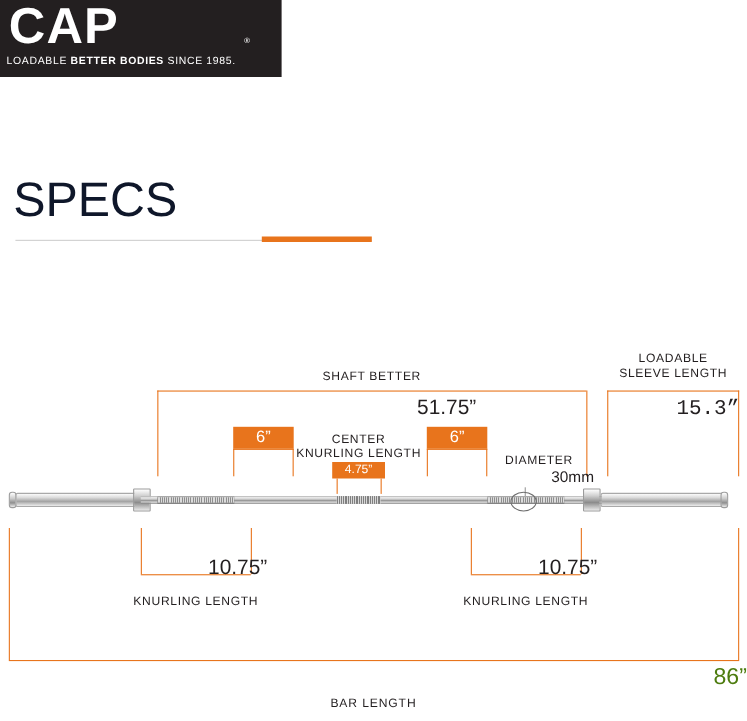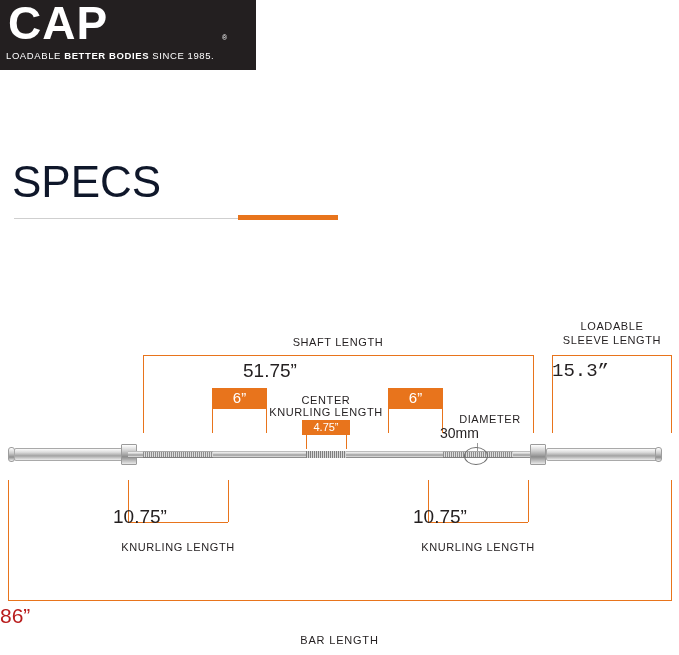--- a/index.html
+++ b/index.html
@@ -103,21 +103,21 @@
     letter-spacing: 0.6px;
     color: #231f20;
     white-space: nowrap;
     text-align: center;
   }
   .measure-value {
     position: absolute;
     font-size: 19px;
     color: #231f20;
     white-space: nowrap;
-    text-align: left;
+    text-align: right;
   }
   .orange-chip {
     position: absolute;
     background: #e8741c;
     color: #ffffff;
     font-size: 15px;
     text-align: center;
     line-height: 20px;
     height: 20px;
   }
@@ -211,23 +211,23 @@
     border-radius: 50%;
     background: transparent;
   }
 
   
   .bar-length-value {
     position: absolute;
     left: 0;
     right: 0;
     top: 604px;
-    text-align: left;
+    text-align: right;
     font-size: 21px;
-    color: #b91c1c;
+    color: #4d7c0f;
   }
   .bar-length-label {
     position: absolute;
     left: 0;
     right: 0;
     top: 634px;
     text-align: center;
     font-size: 11px;
     letter-spacing: 0.8px;
     color: #231f20;
@@ -244,21 +244,21 @@
     <div class="logo-tagline"><span>LOADABLE </span><b>BETTER BODIES</b><span> SINCE 1985.</span></div>
   </div>
 
   <div class="title-2">SPECS</div>
   <div class="title-rule"></div>
   <div class="title-rule-accent"></div>
 
   <div class="line-h" style="left:143px; top:355px; width:390px;"></div>
   <div class="line-v" style="left:143px; top:355px; height:78px;"></div>
   <div class="line-v" style="left:533px; top:355px; height:78px;"></div>
-  <div class="measure-label" style="left:243px; top:336px; width:190px;">SHAFT LENGTH</div>
+  <div class="measure-label" style="left:243px; top:336px; width:190px;">SHAFT BETTER</div>
   <div class="measure-value" style="left:243px; top:360px; width:190px;">51.75”</div>
 
   <div class="line-h" style="left:552px; top:355px; width:120px;"></div>
   <div class="line-v" style="left:552px; top:355px; height:78px;"></div>
   <div class="line-v" style="left:671px; top:355px; height:78px;"></div>
   <div class="measure-label" style="left:552px; top:320px; width:120px;">LOADABLE</div>
   <div class="measure-label" style="left:552px; top:334px; width:120px;">SLEEVE LENGTH</div>
   <div class="measure-value" style="left:552px; top:360px; width:120px;font-family:Liberation Mono, monospace;">15.3”</div>
 
   <div class="line-h" style="left:212px; top:408px; width:55px;"></div>

